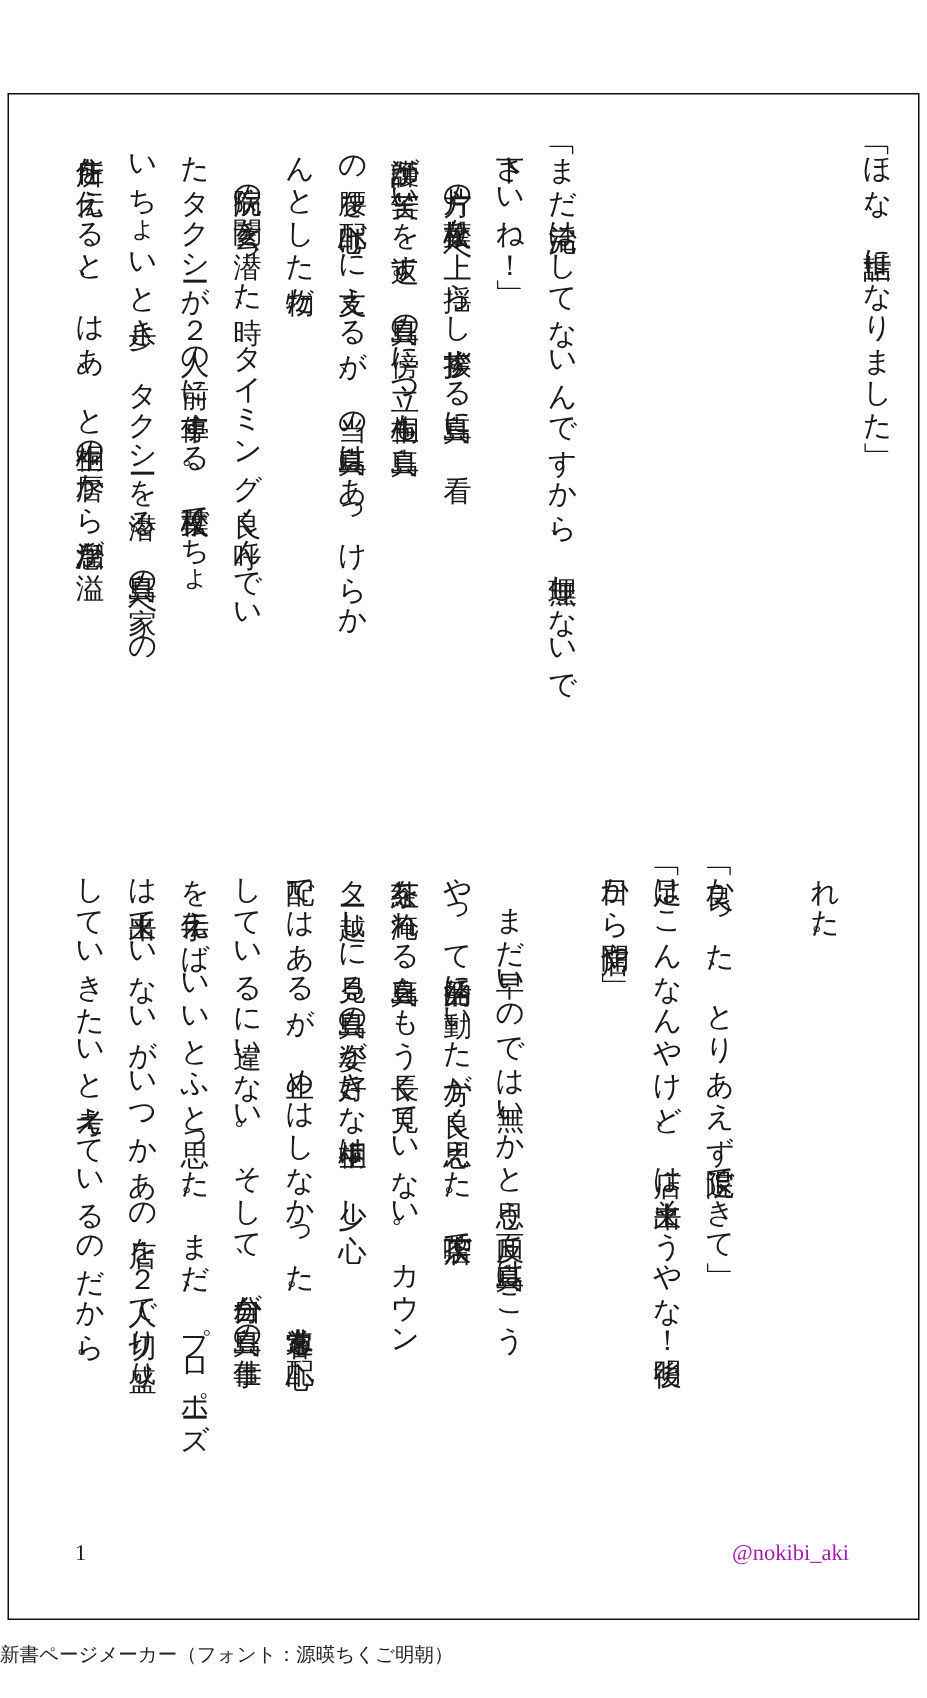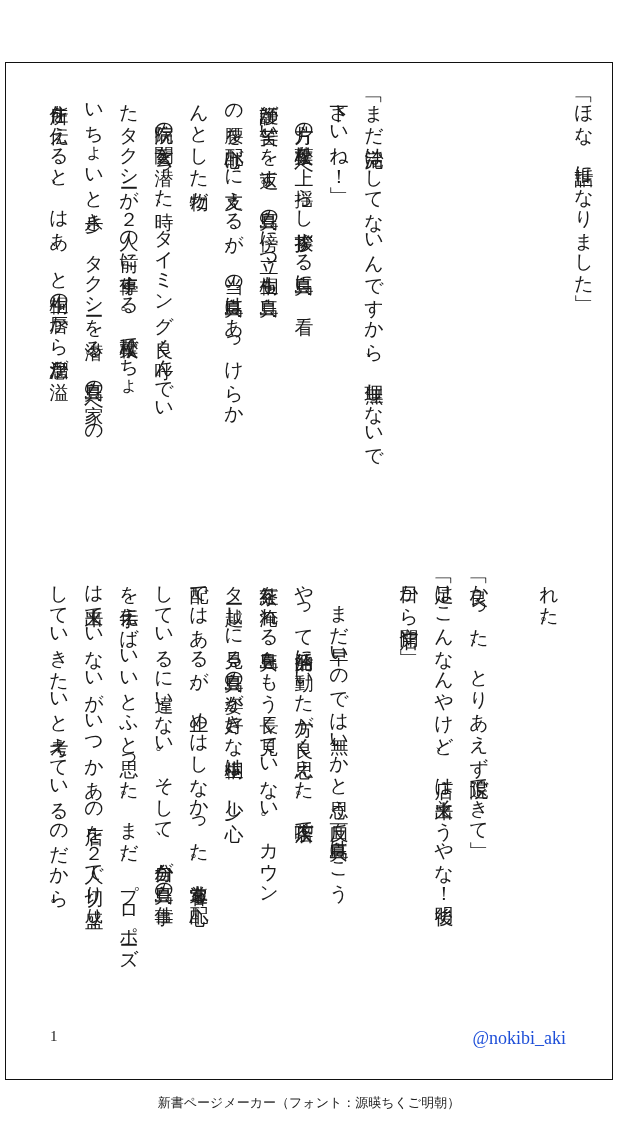--- a/index.html
+++ b/index.html
@@ -48,29 +48,28 @@
     position: absolute;
     left: 44px;
     top: 965px;
     font-size: 15px;
     color: #1a1a1a;
   }
   .author-handle {
     position: absolute;
     right: 46px;
     top: 965px;
-    font-size: 18px;
-    color: #1d4ed8;
+    font-size: 15px;
+    color: #a21caf;
   }
   .caption {
     position: absolute;
     left: 0;
     top: 1094px;
     width: 618px;
-    text-align: center;
     font-size: 13px;
     color: #222222;
   }
 </style>
 </head>
 <body>
 
 <div class="page">
   <div class="frame">
 

